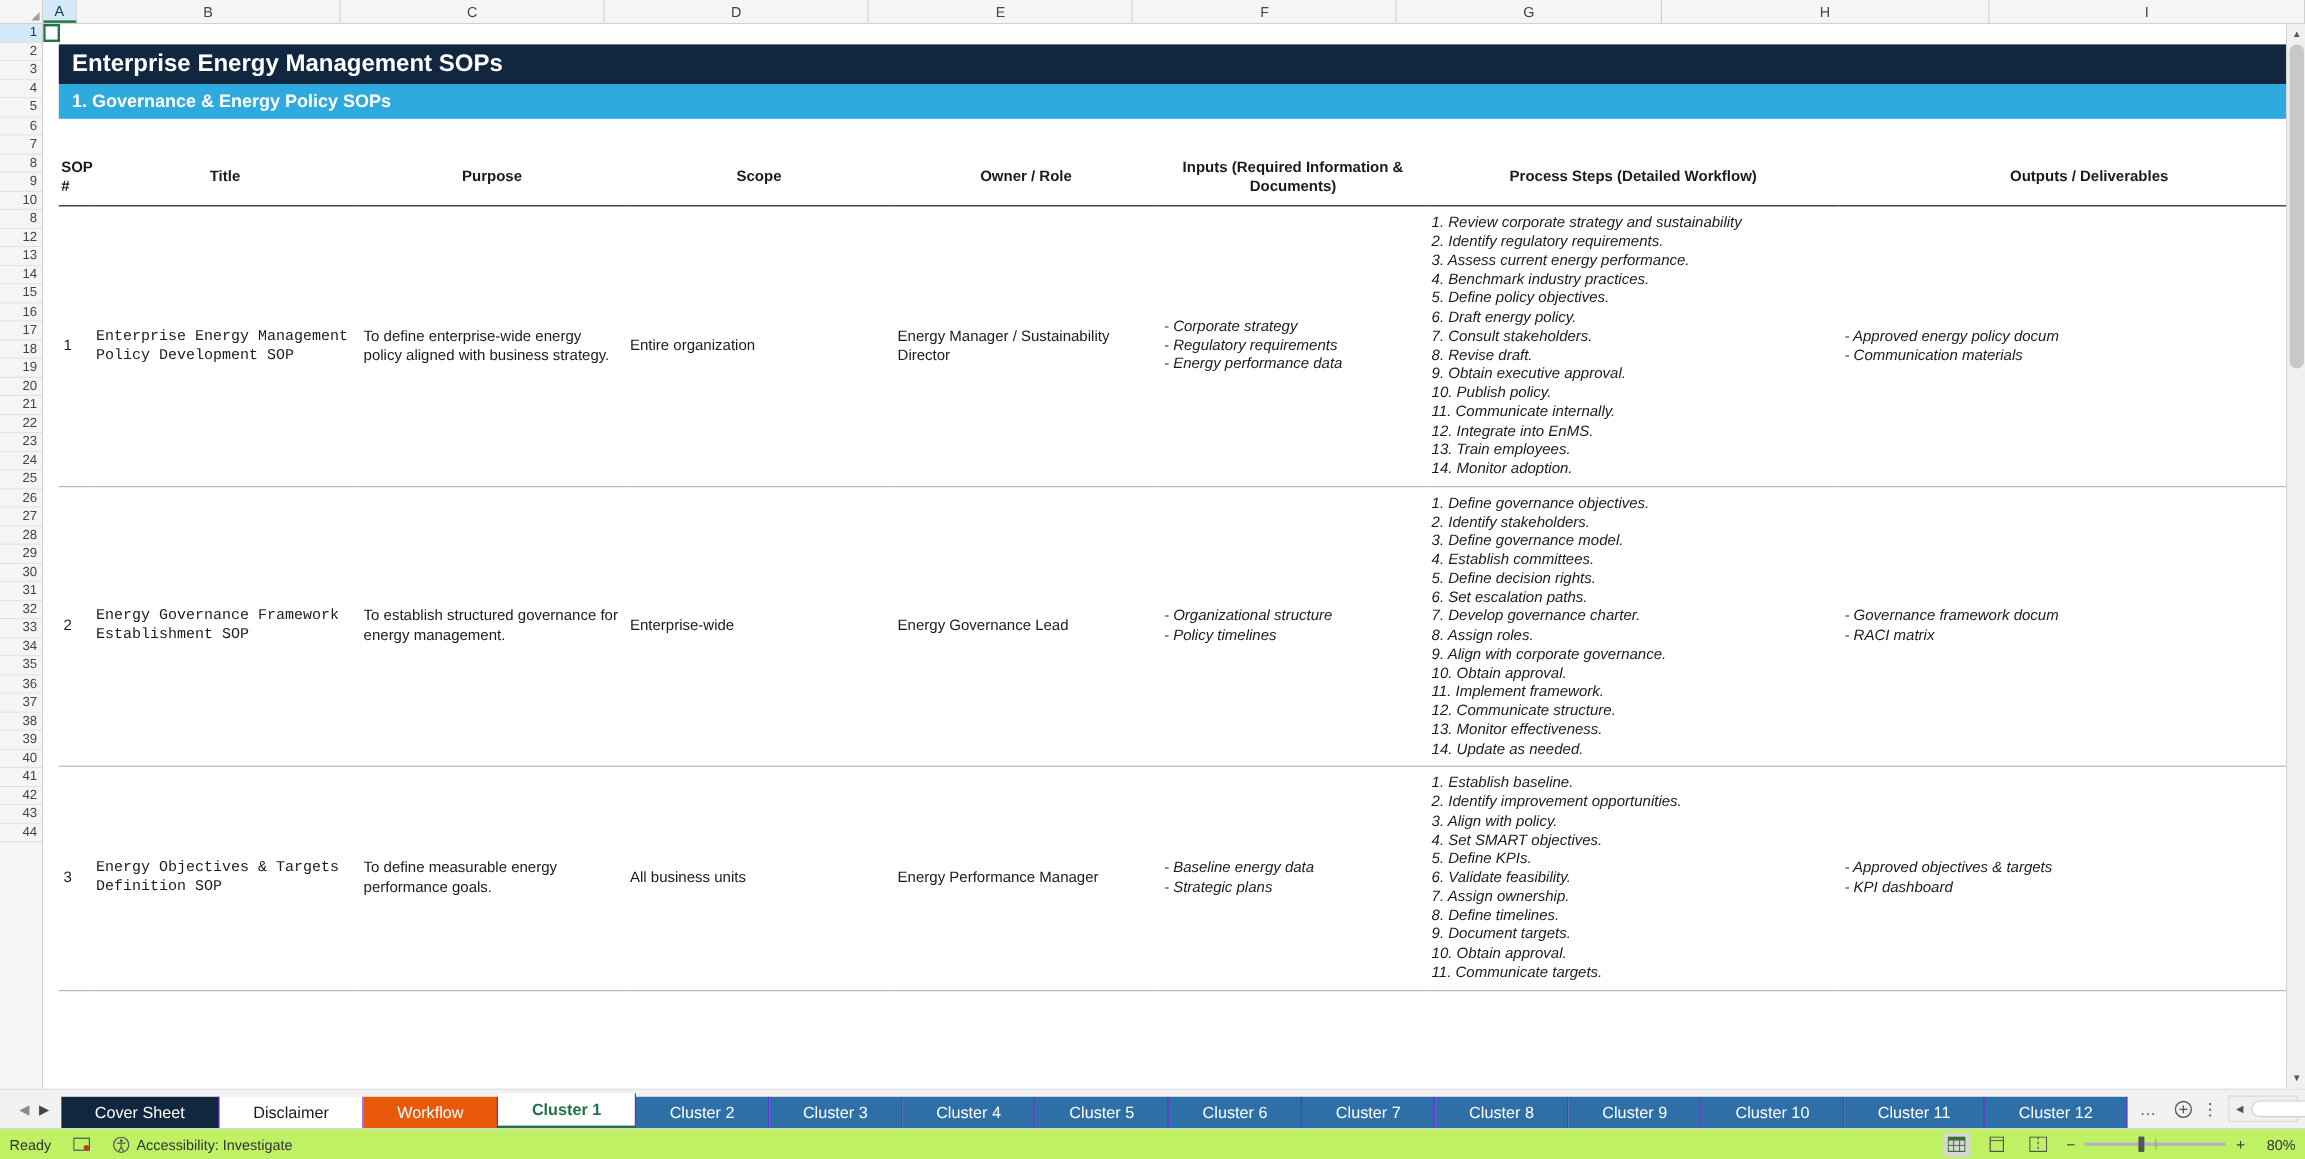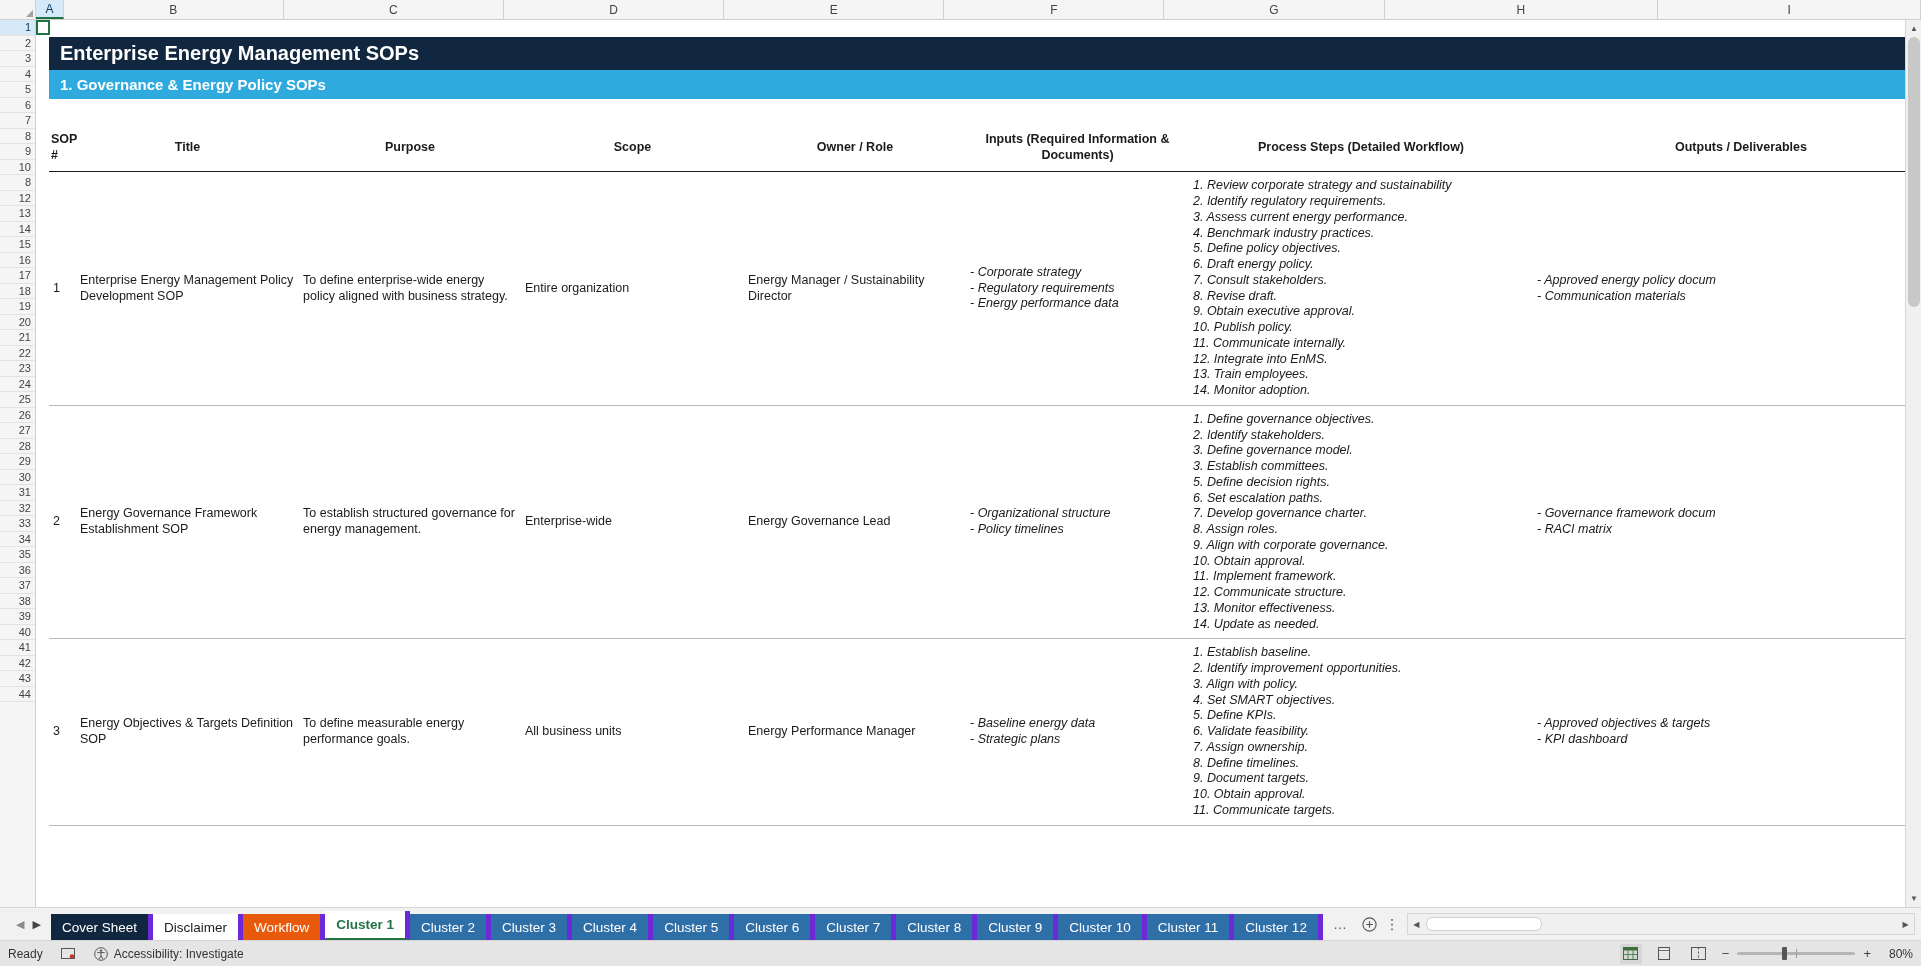--- a/index.html
+++ b/index.html
@@ -176,21 +176,21 @@
   .tbl thead th.th-sop { text-align: left; padding-left: 2px; }
 
   .tbl tbody td {
     vertical-align: middle;
     padding: 6px 4px;
     border-bottom: 1px solid #b9b9b9;
     line-height: 1.26;
     background: #ffffff;
   }
   td.c-num { text-align: left; padding-left: 2px; }
-  td.c-title { text-align: left; }
+  td.c-title { text-align: left; font-family: Liberation Mono, monospace; }
   td.c-purpose,
   td.c-scope,
   td.c-owner { text-align: left; }
   td.c-inputs,
   td.c-steps,
   td.c-outputs {
     vertical-align: top;
     text-align: left;
     padding-top: 6px;
   }
@@ -248,27 +248,27 @@
   .tab-navs .enabled { color: #444; }
   .tabs {
     display: flex;
     align-items: flex-end;
     overflow: hidden;
     flex: 0 0 auto;
   }
   .tab {
     height: 26px;
     margin-top: 4px;
-    padding: 0 11px;
+    padding: 0 28px;
     display: flex;
     align-items: center;
     font-size: 13.5px;
     color: #ffffff;
     background: #2f6fa8;
-    border-right: 5px solid #6d28d9;
+    border-right: 1px solid #6d28d9;
     white-space: nowrap;
   }
   .tab.t-cover { background: #11263f; }
   .tab.t-disclaimer { background: #ffffff; color: #1b1b1b; }
   .tab.t-overview { background: #e8590c; }
   .tab.t-active {
     background: #ffffff;
     color: #217346;
     font-weight: bold;
     border-bottom: 2px solid #217346;
@@ -316,21 +316,21 @@
     left: 1px; top: 3px;
     width: 116px; height: 14px;
     background: #ffffff;
     border: 1px solid #cfcfcf;
     border-radius: 7px;
   }
 
   
   .statusbar {
     height: 26px;
-    background: #e5e5e5;
+    background: #bef264;
     border-top: 1px solid #d6d6d6;
     display: flex;
     align-items: center;
     font-size: 12px;
     color: #333;
     padding: 1px 8px;
     flex: 0 0 auto;
   }
   .status-left { display: flex; align-items: center; gap: 18px; }
   .status-item { display: flex; align-items: center; gap: 6px; }
@@ -519,21 +519,21 @@
                     <div class="lines">
                       <div>- Organizational structure</div>
                       <div>- Policy timelines</div>
                     </div>
                   </td>
                   <td class="c-steps">
                     <div class="lines">
                       <div>1. Define governance objectives.</div>
                       <div>2. Identify stakeholders.</div>
                       <div>3. Define governance model.</div>
-                      <div>3. Establish committees.</div>
+                      <div>4. Establish committees.</div>
                       <div>5. Define decision rights.</div>
                       <div>6. Set escalation paths.</div>
                       <div>7. Develop governance charter.</div>
                       <div>8. Assign roles.</div>
                       <div>9. Align with corporate governance.</div>
                       <div>10. Obtain approval.</div>
                       <div>11. Implement framework.</div>
                       <div>12. Communicate structure.</div>
                       <div>13. Monitor effectiveness.</div>
                       <div>14. Update as needed.</div>

